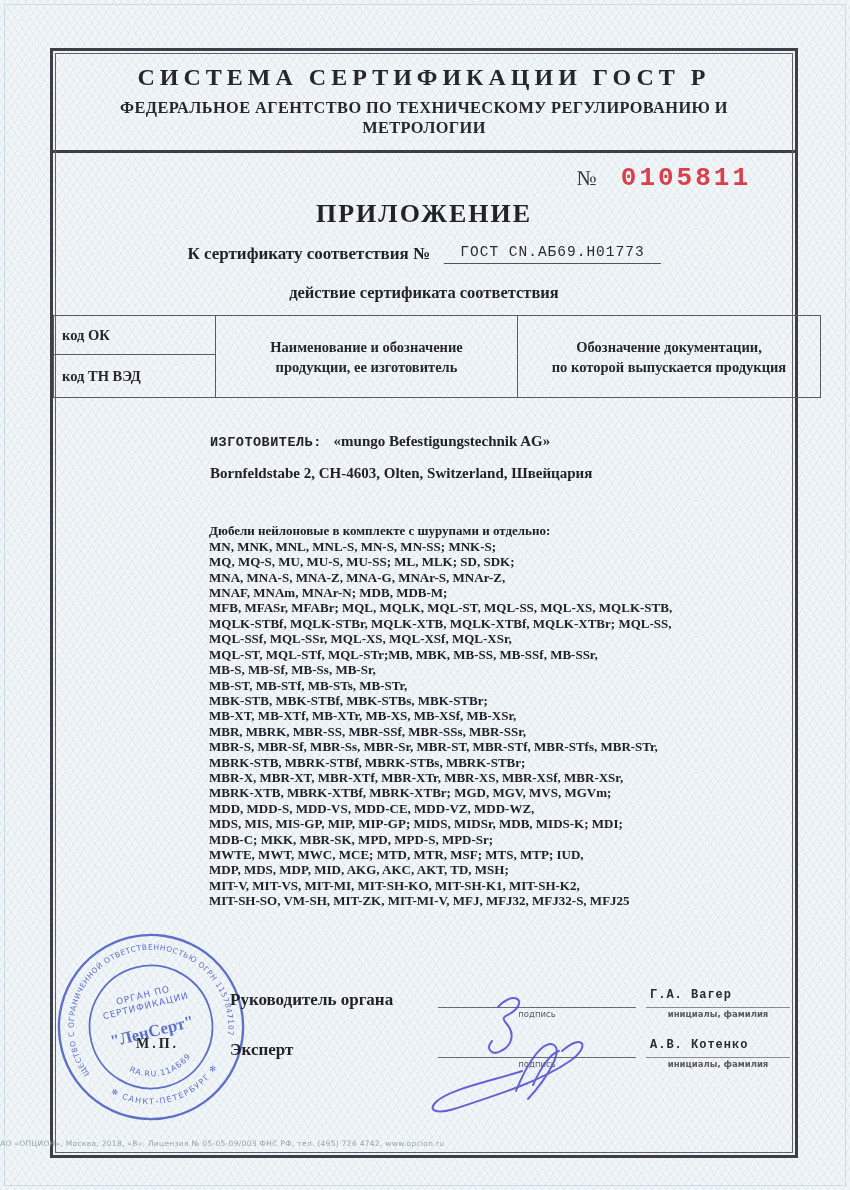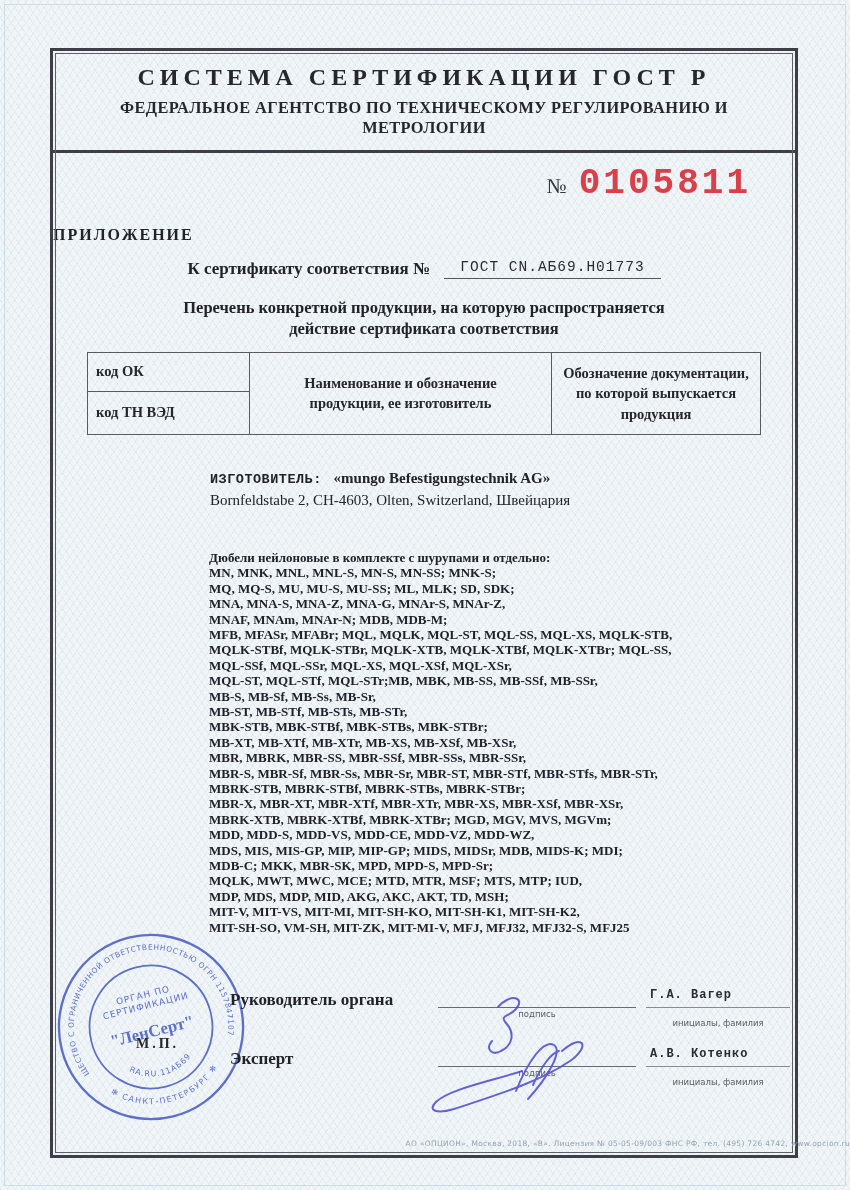--- a/index.html
+++ b/index.html
@@ -21,67 +21,67 @@
   }
   .frame-inner{position:absolute;inset:2px;border:1px solid #60606a;pointer-events:none;}
 
   .header-band{border-bottom:3px solid #3e3e46;text-align:center;padding:13px 6px 12px;}
   .h1{font-weight:bold;font-size:24px;letter-spacing:5px;color:#26262e;}
   .h2{font-weight:bold;font-size:16.5px;letter-spacing:.4px;margin-top:7px;color:#26262e;transform:scaleX(.99);}
 
   .doc-number{text-align:right;padding-right:44px;margin-top:10px;white-space:nowrap;}
   .doc-number .no-sign{font-size:21px;color:#33333b;}
   .doc-number .no-digits{
-    font-family:"Liberation Mono", monospace;font-size:36px;color:#d9404a;
-    letter-spacing:3px;margin-left:12px;font-weight:bold;
-  }
-
-  .title{font-weight:bold;font-size:16px;letter-spacing:2px;margin-top:22px;}
+    font-family:"Liberation Mono", monospace;font-size:26px;color:#d9404a;
+    letter-spacing:3px;margin-left:24px;font-weight:bold;
+  }
+
+  .title{font-weight:bold;font-size:26px;letter-spacing:2px;text-align:center;margin-top:6px;}
 
   .cert-line{margin-top:15px;text-align:center;font-weight:bold;font-size:17px;}
   .cert-line .value{
     display:inline-block;font-family:"Liberation Mono", monospace;font-weight:normal;
     font-size:14.5px;letter-spacing:1px;color:#2a2a34;border-bottom:1.5px solid #555;
     padding:0 16px 3px;position:relative;top:-3px;margin-left:10px;
   }
 
   .subtitle{margin-top:15px;text-align:center;font-weight:bold;font-size:16.5px;line-height:1.3;}
 
-  table.spec{width:674px;margin:12px auto 0;border-collapse:collapse;table-layout:fixed;}
+  table.spec{width:768px;margin:12px auto 0;border-collapse:collapse;table-layout:fixed;}
   table.spec td{border:1.5px solid #5a5a62;font-weight:bold;font-size:14.5px;color:#26262e;padding:3px 8px;}
   td.c1{width:145px;text-align:left;vertical-align:middle;}
   td.c2{width:285px;text-align:center;vertical-align:middle;line-height:1.4;}
   td.c3{text-align:center;vertical-align:middle;line-height:1.4;}
   tr.r1 td{height:32px;} tr.r2 td{height:36px;}
 
   .manufacturer{margin:35px 30px 0 157px;font-size:15px;}
   .manufacturer .label{font-family:"Liberation Mono", monospace;font-size:13.5px;font-weight:bold;letter-spacing:.5px;}
   .manufacturer .name{font-weight:bold;margin-left:8px;}
-  .manufacturer .address{font-weight:normal;margin-top:5px;}
+  .manufacturer .address{font-weight:bold;margin-top:15px;}
 
   .products{margin:41px 20px 0 156px;font-weight:bold;font-size:13px;line-height:15.4px;color:#20202a;}
   .products div{white-space:nowrap;}
 
   .signatures{position:absolute;left:230px;top:988px;width:560px;}
   .sig-row{display:flex;align-items:flex-start;margin-bottom:19px;}
   .sig-label{flex:0 0 208px;font-weight:bold;font-size:17px;padding-top:2px;}
   .sig-line-wrap{flex:0 0 198px;}
   .sig-line{border-bottom:1.5px solid #6a6a72;height:19px;}
   .sig-cap{font-family:"DejaVu Sans", sans-serif;font-size:8.5px;color:#5a5a64;text-align:center;margin-top:1px;}
   .sig-name-wrap{flex:1;margin-left:10px;}
   .sig-name{font-family:"Liberation Mono", monospace;font-size:12px;letter-spacing:1px;
     border-bottom:1px solid #8a8a92;height:19px;padding-left:4px;font-weight:bold;color:#2a2a34;}
-  .name-cap{font-family:"DejaVu Sans", sans-serif;font-size:8.5px;color:#5a5a64;text-align:center;margin-top:10px;}
+  .name-cap{font-family:"DejaVu Sans", sans-serif;font-size:8.5px;color:#5a5a64;text-align:center;margin-top:1px;font-weight:bold;}
 
   .stamp{position:absolute;left:52px;top:928px;width:198px;height:198px;transform:rotate(-14deg);opacity:.88;}
   .mp{position:absolute;left:136px;top:1036px;font-weight:bold;font-size:14px;letter-spacing:3px;color:#26262e;}
 
   .scribbles{position:absolute;left:420px;top:993px;width:210px;height:135px;pointer-events:none;}
 
-  .footer{position:absolute;left:15px;right:0;top:1139px;text-align:right;
+  .footer{position:absolute;left:0;right:0;top:1139px;text-align:left;
     font-family:"DejaVu Sans", sans-serif;font-size:7.5px;color:#95a3ae;letter-spacing:.3px;}
 </style>
 </head>
 <body>
 
 <div class="paper">
   <div class="frame">
     <div class="frame-inner"></div>
 
     <div class="header-band">
@@ -94,21 +94,20 @@
     </div>
 
     <div class="title">ПРИЛОЖЕНИЕ</div>
 
     <div class="cert-line">
       <span>К сертификату соответствия №</span>
       <span class="value">ГОСТ CN.АБ69.Н01773</span>
     </div>
 
     <div class="subtitle">
-      <div>Перечень конкретной продукции, на которую распространяется</div>
       <div>действие сертификата соответствия</div>
     </div>
 
     <table class="spec">
       <tbody>
           <tr class="r1">
         <td class="c1">код ОК</td>
         <td class="c2" rowspan="2">
           <div>Наименование и обозначение</div>
           <div>продукции, ее изготовитель</div>
@@ -148,21 +147,21 @@
           <div>MBK-STB, MBK-STBf, MBK-STBs, MBK-STBr;</div>
           <div>MB-XT, MB-XTf, MB-XTr, MB-XS, MB-XSf, MB-XSr,</div>
           <div>MBR, MBRK, MBR-SS, MBR-SSf, MBR-SSs, MBR-SSr,</div>
           <div>MBR-S, MBR-Sf, MBR-Ss, MBR-Sr, MBR-ST, MBR-STf, MBR-STfs, MBR-STr,</div>
           <div>MBRK-STB, MBRK-STBf, MBRK-STBs, MBRK-STBr;</div>
           <div>MBR-X, MBR-XT, MBR-XTf, MBR-XTr, MBR-XS,  MBR-XSf, MBR-XSr,</div>
           <div>MBRK-XTB, MBRK-XTBf, MBRK-XTBr; MGD, MGV, MVS, MGVm;</div>
           <div>MDD, MDD-S, MDD-VS, MDD-CE, MDD-VZ, MDD-WZ,</div>
           <div>MDS, MIS, MIS-GP, MIP, MIP-GP; MIDS, MIDSr, MDB, MIDS-K; MDI;</div>
           <div>MDB-C; MKK, MBR-SK, MPD, MPD-S, MPD-Sr;</div>
-          <div>MQLK, MWT, MWC, MCE; MTD, MTR, MSF; MTS, MTP; IUD,</div>
+          <div>MWTE, MWT, MWC, MCE; MTD, MTR, MSF; MTS, MTP; IUD,</div>
           <div>MDP, MDS, MDP, MID, AKG, AKC, AKT, TD, MSH;</div>
           <div>MIT-V,  MIT-VS, MIT-MI, MIT-SH-KO, MIT-SH-K1, MIT-SH-K2,</div>
           <div>MIT-SH-SO, VM-SH, MIT-ZK, MIT-MI-V, MFJ,  MFJ32, MFJ32-S, MFJ25</div>
         </div>
     </div>
   </div>
 
   <svg class="stamp" viewBox="0 0 200 200">
     <defs>
       <path id="arcTop" d="M 27.7 129.2 A 78 78 0 1 1 172.3 129.2" fill="none"></path>

